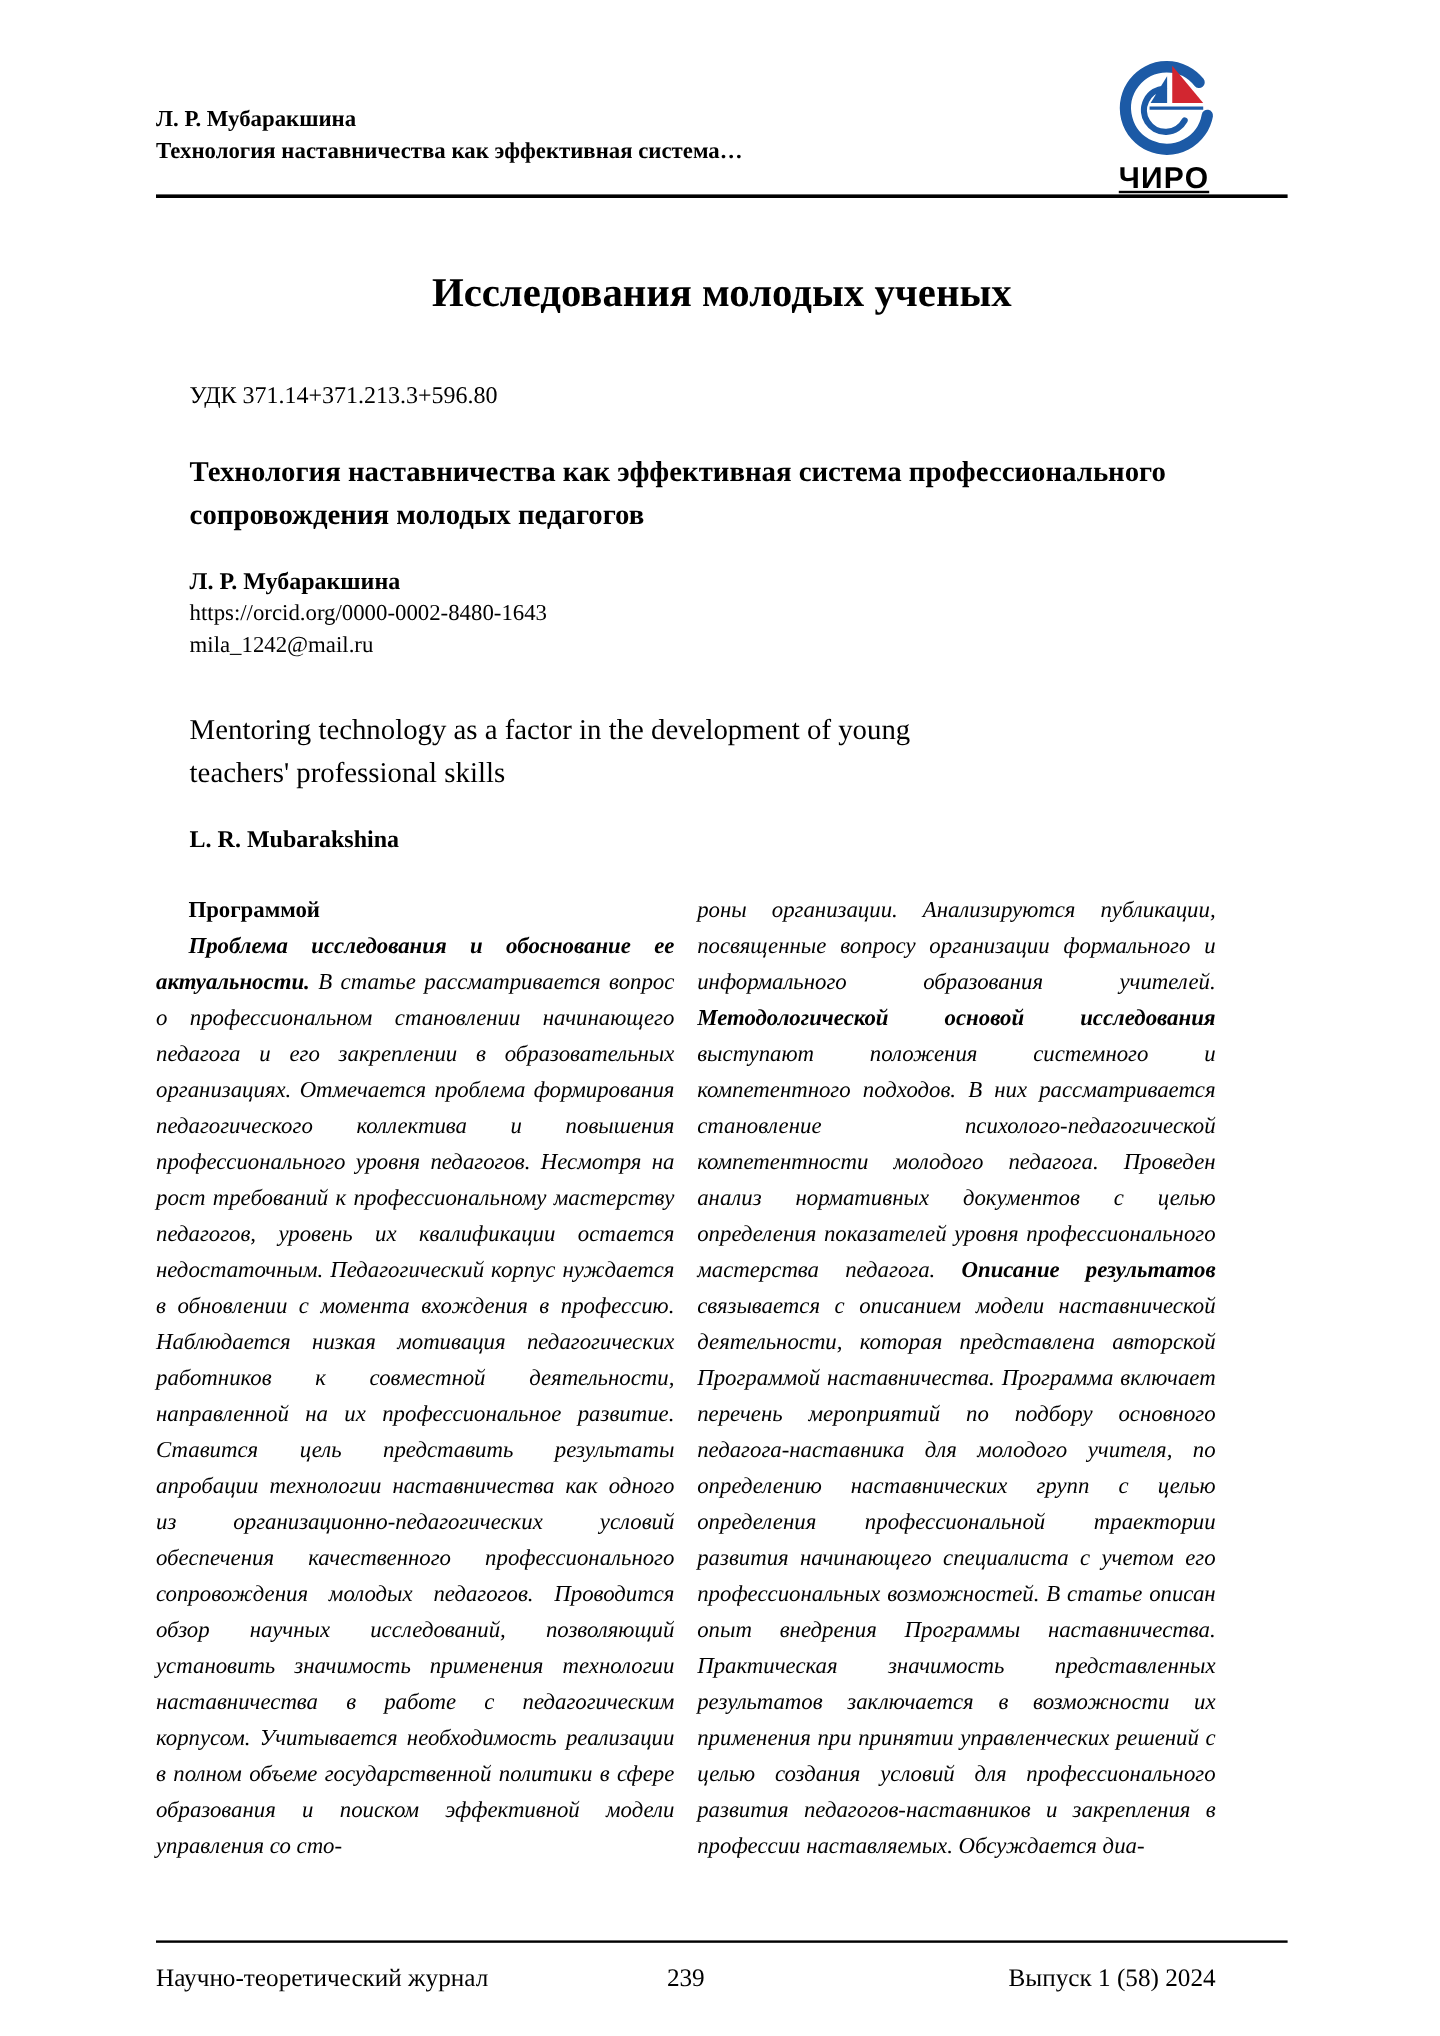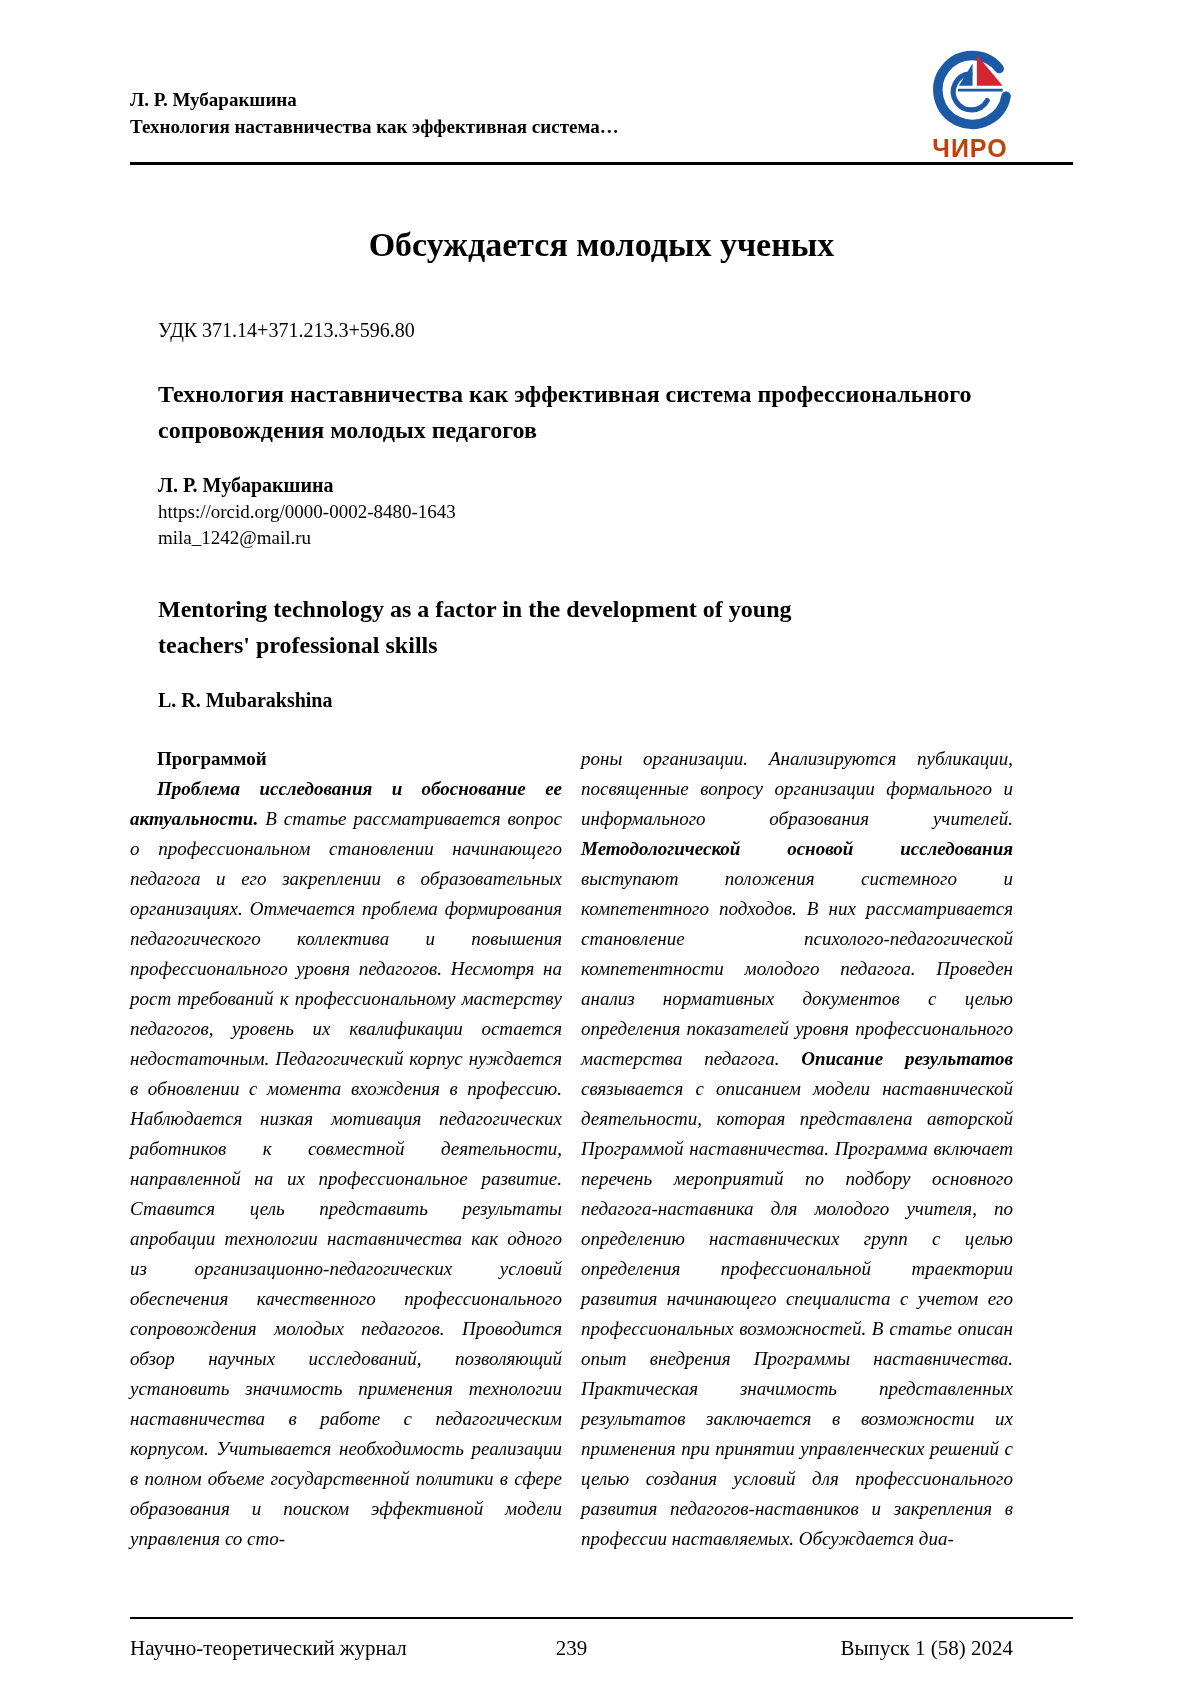--- a/index.html
+++ b/index.html
@@ -15,30 +15,30 @@
     height: 1697px;
     padding: 86px 0 0 130px;
     background: #ffffff;
     overflow: hidden;
   }
   .running-head { font-size: 19px; font-weight: bold; line-height: 27px; width: 780px; }
   .logo-block { position: absolute; top: 48px; right: 178px; width: 104px; text-align: center; }
   .logo-word {
     font-family: "Liberation Sans", sans-serif;
     font-weight: bold; font-size: 25px; letter-spacing: 1px;
-    color: #c2410c; margin-top: -4px;
+    color: #000000; margin-top: -4px; text-decoration: underline;
   }
   .header-rule { width: 943px; border: none; border-top: 3px solid #000; margin-top: 22px; }
   .section-title { width: 943px; margin-top: 58px; font-size: 34px; line-height: 44px; font-weight: bold; text-align: center; }
   .article-block { margin-left: 28px; margin-top: 50px; }
   .udk { font-size: 20px; line-height: 27px; }
   .title-ru { margin-top: 32px; font-size: 24px; line-height: 36px; font-weight: bold; max-width: 830px; }
   .author-line { margin-top: 24px; font-size: 20px; font-weight: bold; line-height: 27px; }
   .meta-line { display: block; font-size: 19px; line-height: 26px; color: #000000; text-decoration: none; }
-  .title-en { margin-top: 40px; font-size: 24px; line-height: 36px; font-weight: bold; max-width: 665px; }
+  .title-en { margin-top: 40px; font-size: 24px; line-height: 36px; font-weight: normal; max-width: 665px; }
   .columns { display: flex; gap: 19px; width: 883px; margin-top: 30px; }
   .col { flex: 1; min-width: 0; font-size: 19px; line-height: 30px; text-align: justify; }
   .abstract-heading { font-weight: bold; text-indent: 27px; }
   .abstract-p { font-style: italic; }
   .abstract-p.indent { text-indent: 27px; }
   .abstract-p .bold { font-weight: bold; }
   .footer { position: absolute; left: 130px; bottom: 36px; width: 943px; }
   .footer-rule { border: none; border-top: 2px solid #000; }
   .footer-row { display: flex; width: 883px; margin-top: 16px; font-size: 21px; line-height: 26px; }
   .f-side { flex: 1; }
@@ -60,21 +60,21 @@
       <path d="M 50 30 A 21 21 0 1 0 70 61" fill="none" stroke-width="6" stroke-linecap="round" stroke="#1c5aa6"></path>
       <polygon points="58,8 58,44 88,44" fill="#d22630"></polygon>
       <polygon points="53,18 53,44 37,44" fill="#1c5aa6"></polygon>
       <line x1="36" y1="49" x2="88" y2="49" stroke-width="3" stroke="#1c5aa6"></line>
     </svg>
     <div class="logo-word">ЧИРО</div>
   </div>
 
   <hr class="header-rule">
 
-  <h1 class="section-title">Обсуждается молодых ученых</h1>
+  <h1 class="section-title">Исследования молодых ученых</h1>
 
   <div class="article-block">
     <div class="udk">УДК 371.14+371.213.3+596.80</div>
     <h2 class="title-ru">Технология наставничества как эффективная система профессионального сопровождения молодых педагогов</h2>
     <div class="author-line">Л. Р. Мубаракшина</div>
     <a href="#" class="meta-line">https://orcid.org/0000-0002-8480-1643</a>
     <a href="#" class="meta-line">mila_1242@mail.ru</a>
     <h2 class="title-en">Mentoring technology as a factor in the development of young teachers' professional skills</h2>
     <div class="author-line">L. R. Mubarakshina</div>
   </div>

